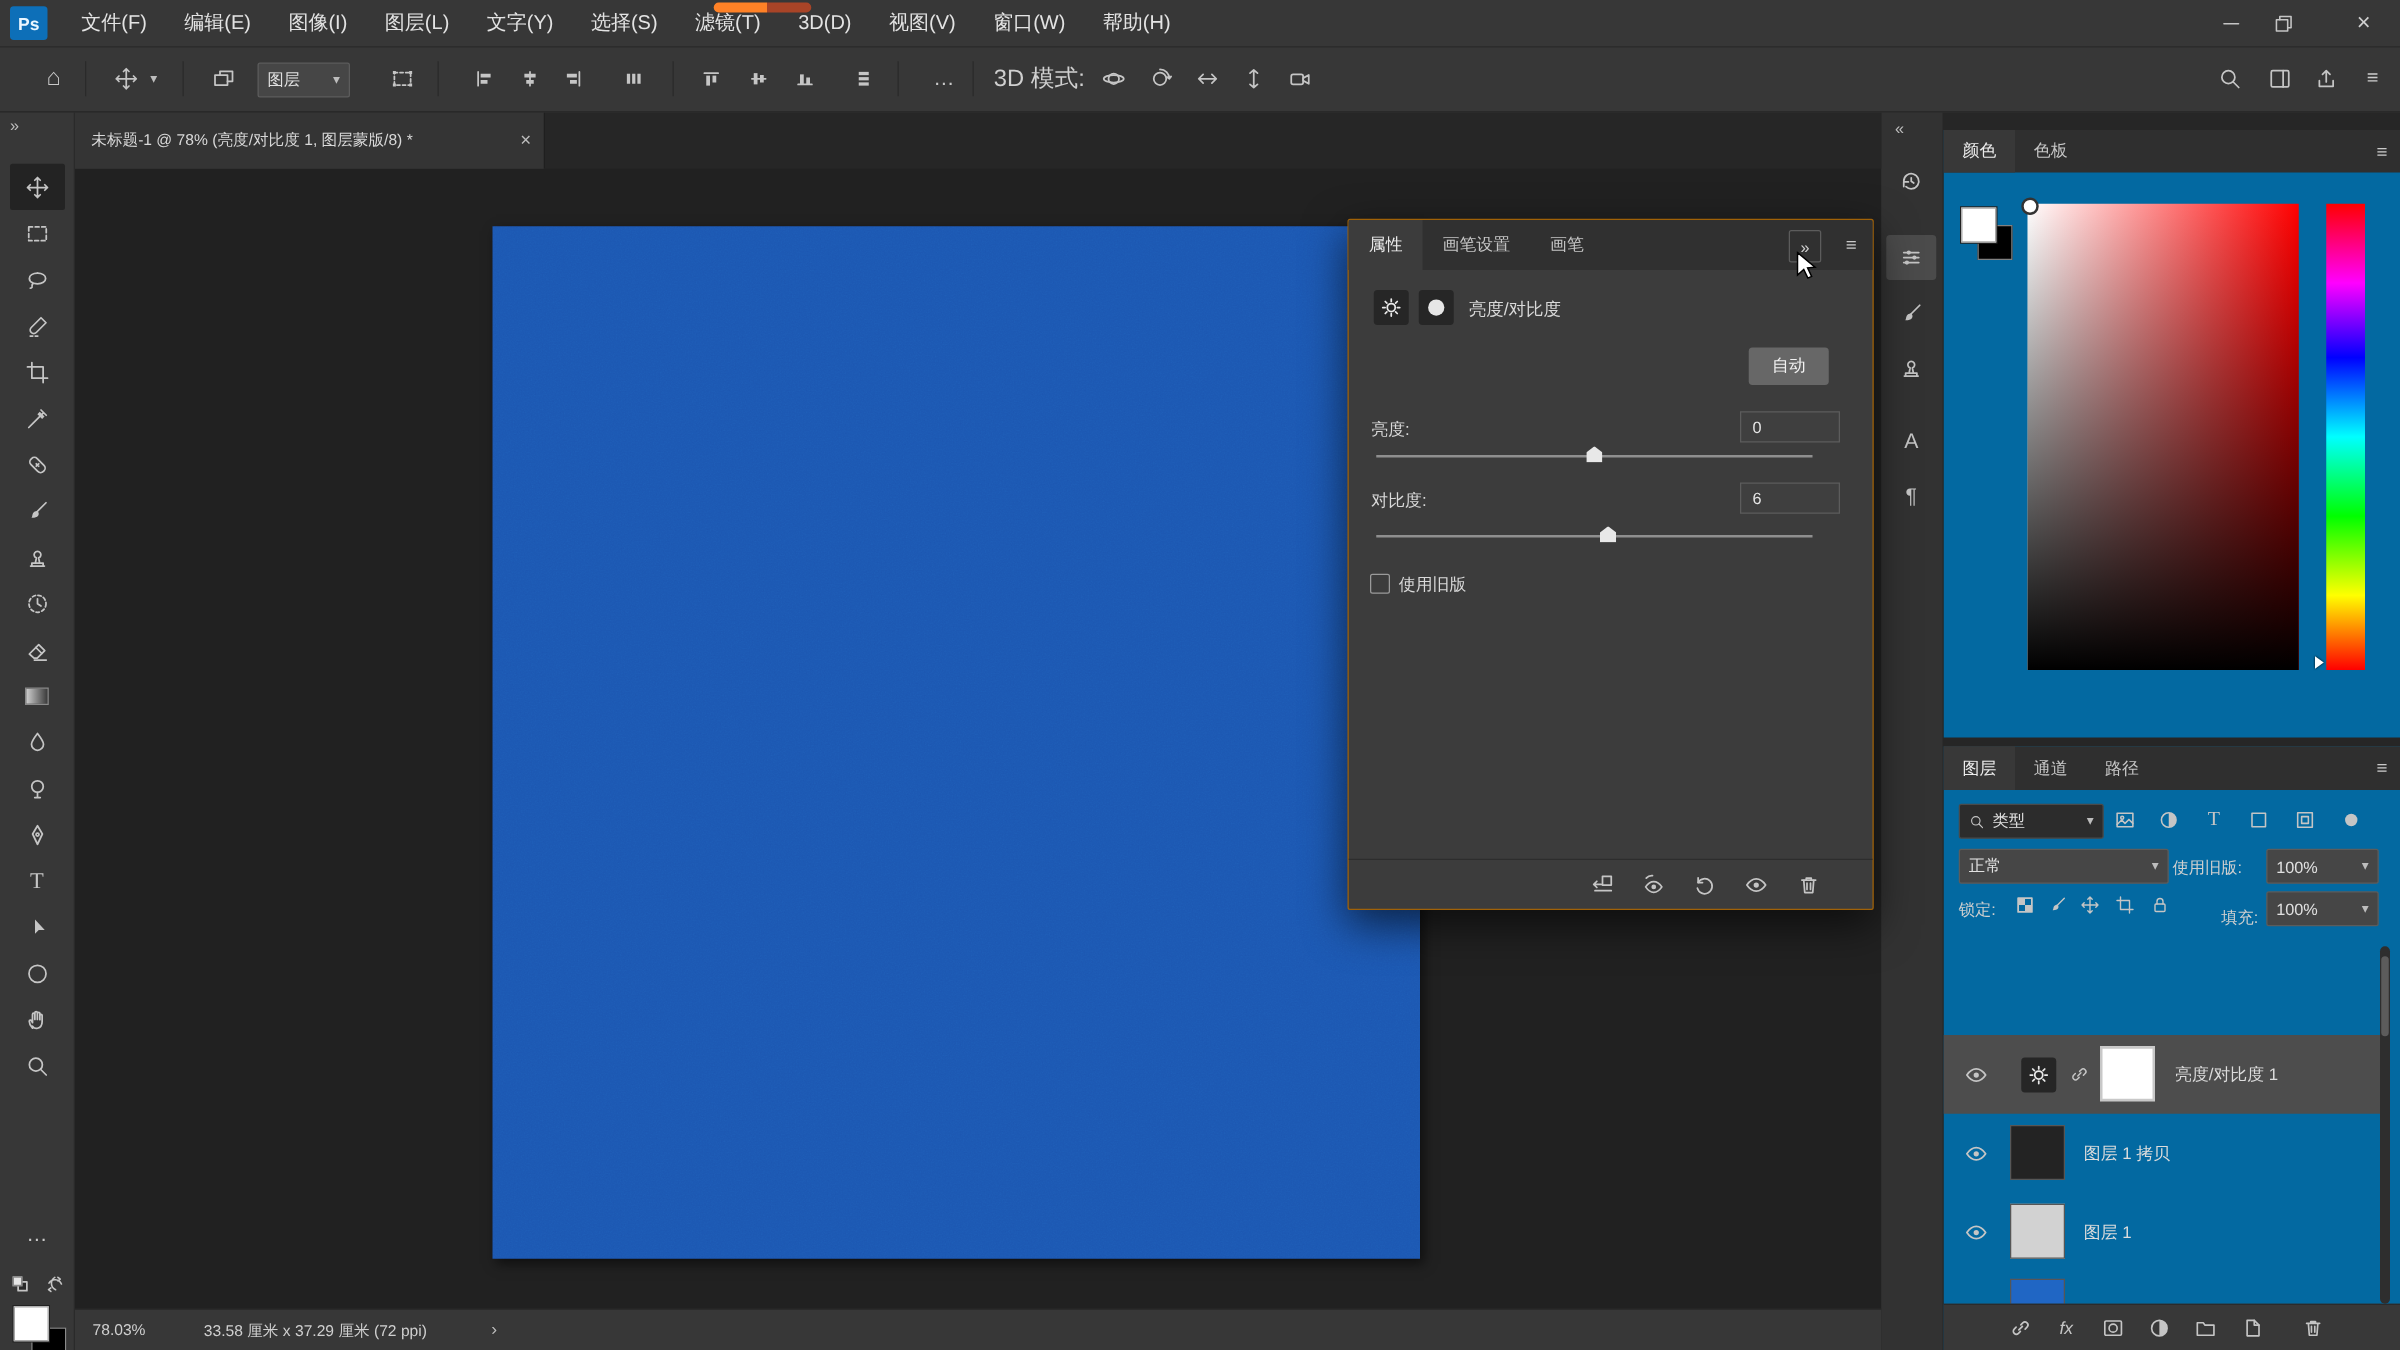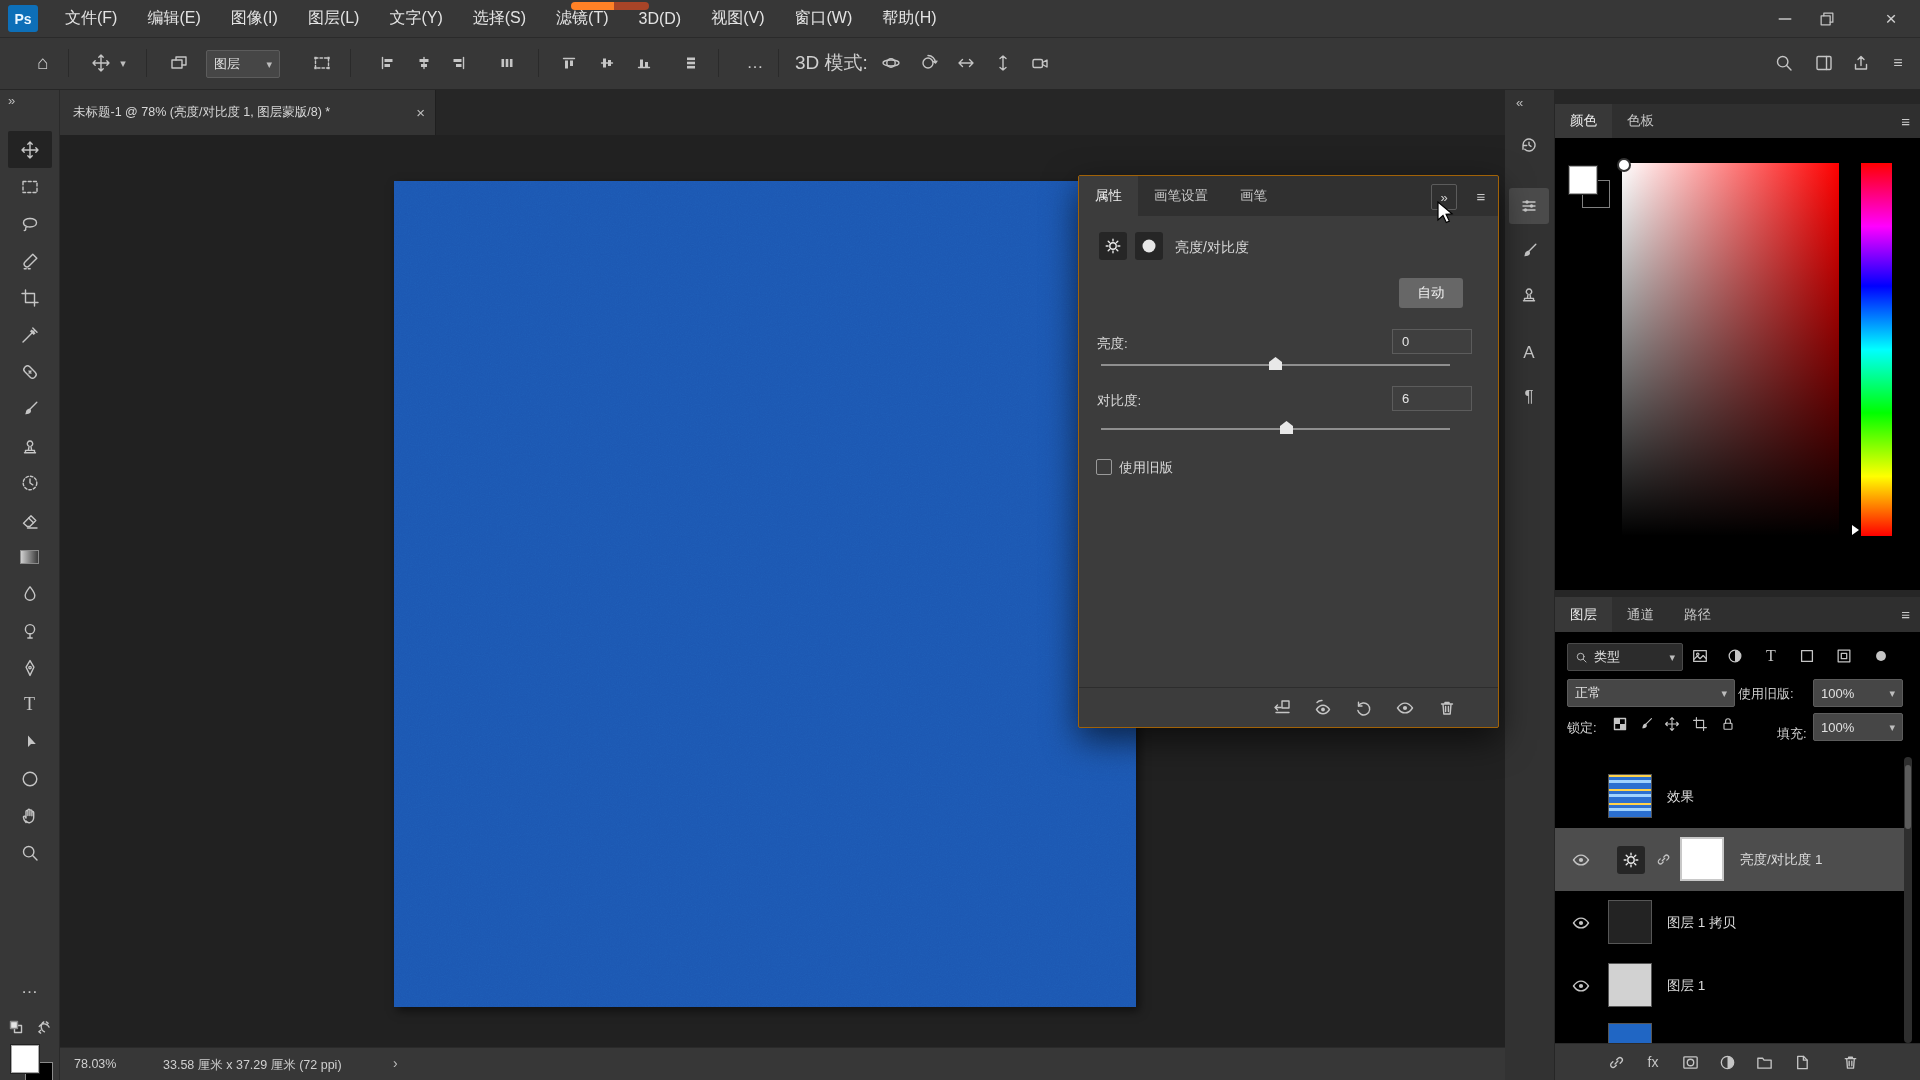--- a/index.html
+++ b/index.html
@@ -57,41 +57,41 @@
   .thumb{position:absolute;width:13px;height:13px;background:#e8e8e8;
          clip-path:polygon(50% 0,100% 38%,100% 100%,0 100%,0 38%)}
   .chk{position:absolute;width:14px;height:14px;border:1px solid #9a9a9a;border-radius:2px;background:transparent}
   .plabel{position:absolute;font-size:13.5px;color:#d9d9d9}
   .pbi{position:absolute;width:26px;height:26px;top:519px;display:flex;align-items:center;justify-content:center}
   
   .rbg{position:absolute;left:1505px;top:89px;width:415px;height:991px;background:#262626;z-index:2}
   .dockstrip{position:absolute;left:1505px;top:89px;width:49px;height:991px;background:#323232;z-index:3}
   .dock{position:absolute;left:1509px;width:40px;height:36px;display:flex;align-items:center;justify-content:center;border-radius:3px;z-index:4}
   .dock.act{background:#4b4b4b}
-  .panel{position:absolute;left:1555px;width:365px;background:#000000;z-index:4}
+  .panel{position:absolute;left:1555px;width:365px;background:#0369a1;z-index:4}
   .panhead{position:absolute;left:0;top:0;right:0;height:34px;background:#2f2f2f;display:flex}
   .pantab{padding:0 15px;display:flex;align-items:center;font-size:13.5px;color:#c6c6c6}
   .pantab.act{background:#383838;color:#ececec}
   .hmb{position:absolute;right:10px;top:0;height:34px;display:flex;align-items:center;font-size:15px;color:#c9c9c9}
   
   .satmap{position:absolute;left:67px;top:59px;width:217px;height:373px;
           background:linear-gradient(to bottom,rgba(0,0,0,0),#000),linear-gradient(to right,#fff,#f00)}
   .huestrip{position:absolute;left:306px;top:59px;width:31px;height:373px;
             background:linear-gradient(to bottom,#f00 0%,#f0f 17%,#00f 33%,#0ff 50%,#0f0 67%,#ff0 84%,#f00 100%)}
   .ringmark{position:absolute;left:62px;top:54px;width:10px;height:10px;border:2px solid #333;border-radius:50%;background:#fff}
   .huemark{position:absolute;left:297px;top:421px;width:0;height:0;border-top:5px solid transparent;border-bottom:5px solid transparent;
            border-left:7px solid #fff;filter:drop-shadow(0 0 1px #000)}
   
   .lrow{position:absolute;left:0;width:355px;height:63px}
   .lrow.sel{background:#4d4d4d}
   .thumbw{position:absolute;width:44px;height:44px;border:1px solid #565656;box-sizing:border-box}
   .lname{position:absolute;font-size:13.5px;color:#dcdcdc;top:50%;transform:translateY(-50%)}
   .eyewell{position:absolute;left:8px;top:0;width:36px;height:63px;display:flex;align-items:center;justify-content:center}
   .lbi{position:absolute;width:26px;height:26px;display:flex;align-items:center;justify-content:center}
-  .fxtxt{font-size:14px;color:#c5c5c5}
+  .fxtxt{font-style:italic;font-size:14px;color:#c5c5c5}
   .cursor{position:absolute;left:1437px;top:201px;z-index:200;pointer-events:none}
 </style>
 </head>
 <body>
 
 <div class="menubar">
   <div class="pslogo">
       <span>Ps</span>
     </div>
   <div class="menuitems">
@@ -569,25 +569,20 @@
         <rect x="5" y="9" width="10" height="7.5" rx="1"></rect>
         <path d="M7 9V6.5a3 3 0 0 1 6 0V9"></path>
       </svg>
   </div>
   <span class="abs" style="left:222px;top:128px;font-size:13px;color:#cfcfcf">填充:</span>
   <div class="combo" style="position:absolute;left:258px;top:116px;width:74px">
     <span style="flex:1">100%</span>
     <span class="caret">▾</span>
   </div>
 
-  <div class="lrow" style="top:168px">
-    <div class="eyewell"></div>
-    <div class="thumbw" style="left:53px;top:9px;background:repeating-linear-gradient(0deg,#2b6fd0 0 6px,#9fd2ff 6px 9px,#2b6fd0 9px 12px,#ffd24a 12px 14px)"></div>
-    <span class="lname" style="left:112px">效果</span>
-  </div>
 
   <div class="lrow sel" style="top:231px">
     <div class="eyewell">
       <svg class="i" width="20" height="20" viewBox="0 0 20 20">
           <path d="M2.5 10c2.2-3.3 4.7-4.9 7.5-4.9s5.3 1.6 7.5 4.9c-2.2 3.3-4.7 4.9-7.5 4.9S4.7 13.3 2.5 10z"></path>
           <circle cx="10" cy="10" r="2.1" fill="#c5c5c5" stroke="none"></circle>
         </svg>
     </div>
     <div class="darkbox" style="left:62px;top:18px;width:28px;height:28px">
       <svg class="i iw" width="20" height="20" viewBox="0 0 20 20">

